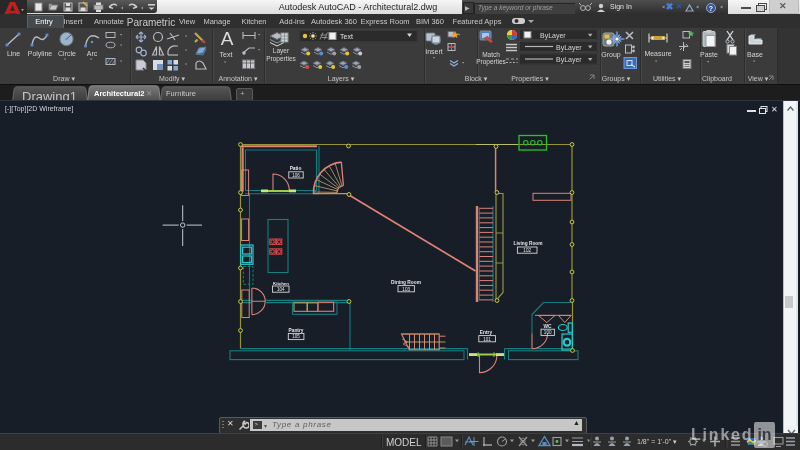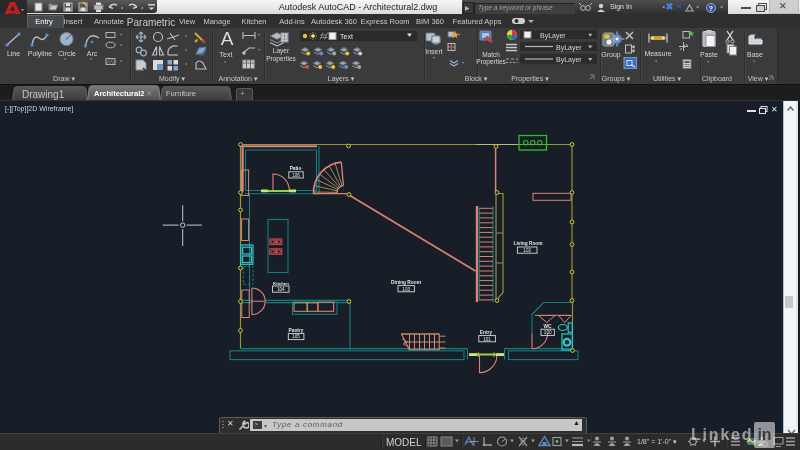--- a/index.html
+++ b/index.html
@@ -344,21 +344,21 @@
     <path d="M749,16 v-8 h5 v4 h8 v4 Z" fill="#ccd4da" stroke="#e2e8ec"></path>
     <path d="M749,8 l2,-1.5 h5 l-2,1.5 M754,12 l2,-1.5 h6 l-2,1.5" fill="#c8d2da" stroke="none"></path>
 <path d="M753,32.5 l2.2,0 l-1.1,1.8 Z" fill="#9a9a9a"></path>
   </svg>
 <svg class="abs" style="left:768px;top:75px;" width="8" height="8" viewBox="0 0 8 8">
     <path d="M1,1 h4 v4 m-1,-3 l-3,3" stroke="#9a9a9a" stroke-width="0.8" fill="none"></path>
   </svg>
 
 <div class="abs" style="left:0;top:84px;width:800px;height:17px;background:#1d1d1d;border-top:1px solid #0f0f0f;"></div>
 <div class="abs" style="left:13px;top:86px;width:72px;height:15px;background:linear-gradient(#565656,#3a3a3a);border:1px solid #666;border-bottom:none;transform:perspective(10px) rotateX(2deg);border-radius:4px 4px 0 0;"></div>
-<div class="txt" style="left:22px;top:89px;font-size:10px;color:#c4c4c4;text-align:right;">Drawing1</div>
+<div class="txt" style="left:22px;top:89px;font-size:13px;color:#c4c4c4;text-align:right;">Drawing1</div>
 <div class="abs" style="left:88px;top:85px;width:70px;height:16px;background:linear-gradient(#787878,#4c4c4c);border:1px solid #888;border-bottom:none;transform:perspective(10px) rotateX(2deg);border-radius:4px 4px 0 0;"></div>
 <div class="txt" style="left:94px;top:88.5px;font-size:7.5px;color:#fff;font-weight:bold;">Architectural2</div>
 <div class="txt" style="left:146px;top:88.5px;font-size:7.5px;color:#999;">✕</div>
 <div class="abs" style="left:161px;top:86px;width:68px;height:15px;background:linear-gradient(#565656,#3a3a3a);border:1px solid #666;border-bottom:none;transform:perspective(10px) rotateX(2deg);border-radius:4px 4px 0 0;"></div>
 <div class="txt" style="left:166px;top:89px;font-size:7.5px;color:#c4c4c4;">Furniture</div>
 <div class="abs" style="left:236px;top:88px;width:15px;height:11px;background:#3a3a3a;border:1px solid #5a5a5a;border-radius:2px;"></div>
 <div class="txt" style="left:240px;top:88.5px;font-size:8px;color:#aaa;">+</div>
 
 <div class="abs" style="left:0;top:100px;width:800px;height:1px;background:#2e3540;"></div>
 <div class="abs" style="left:0;top:101px;width:800px;height:332px;background:#171e27;"></div>
@@ -509,21 +509,21 @@
 <div class="abs" style="left:219px;top:417px;width:366px;height:15px;background:#2e2e2e;border:1px solid #5a5a5a;border-radius:2px;"></div>
 <div class="abs" style="left:222px;top:420.5px;width:2px;height:8px;background:repeating-linear-gradient(#777 0 1px,transparent 1px 3px);"></div>
 <div class="txt" style="left:227px;top:419px;font-size:8px;color:#d8d8d8;">✕</div>
 <svg class="abs" style="left:238px;top:419.5px;" width="11" height="11" viewBox="0 0 11 11">
     <path d="M1.5,9.5 l4,-4 m0,0 a2.8,2.8 0 1 0 3,-3 l-1.4,1.6 -1.6,-1.6 1.6,-1.4 a2.8,2.8 0 0 0 -1.6,4.4" stroke="#c8c8c8" stroke-width="1.5" fill="none"></path>
   </svg>
 <div class="abs" style="left:250px;top:418.5px;width:332px;height:12.5px;background:#c7c7c7;"></div>
 <div class="abs" style="left:253px;top:420.5px;width:9px;height:8.5px;background:#3c3c3c;"></div>
 <div class="txt" style="left:254.5px;top:421px;font-size:6px;color:#ddd;">&gt;</div>
 <div class="txt" style="left:264px;top:421.5px;font-size:6px;color:#555;">▾</div>
-<div class="txt" style="left:272px;top:419.5px;font-size:8px;font-style:italic;color:#5d5d5d;letter-spacing:0.7px;">Type a command</div>
+<div class="txt" style="left:272px;top:419.5px;font-size:8px;font-style:italic;color:#5d5d5d;letter-spacing:0.7px;">Type a phrase</div>
 <div class="txt" style="left:573px;top:418.5px;font-size:7px;color:#222;">▲</div>
 
 <div class="abs" style="left:0;top:433px;width:800px;height:17px;background:#2c2c2c;border-top:1px solid #404040;"></div>
 <div class="abs" style="left:381px;top:435px;width:1px;height:13px;background:#1f1f1f;border-right:1px solid #3e3e3e;"></div>
 <div class="txt" style="left:386px;top:436.5px;font-size:10px;color:#d2d2d2;">MODEL</div>
 <svg class="abs" style="left:424px;top:433px;" width="376 " height="17" viewBox="0 0 376 17" id="statics">
     <line x1="1.5" y1="2" x2="1.5" y2="15" stroke="#1f1f1f"></line>
     <line x1="2.5" y1="2" x2="2.5" y2="15" stroke="#3e3e3e"></line>
     <g stroke="#9a9a9a" stroke-width="0.9">
       <line x1="4" y1="4" x2="4" y2="13"></line>

